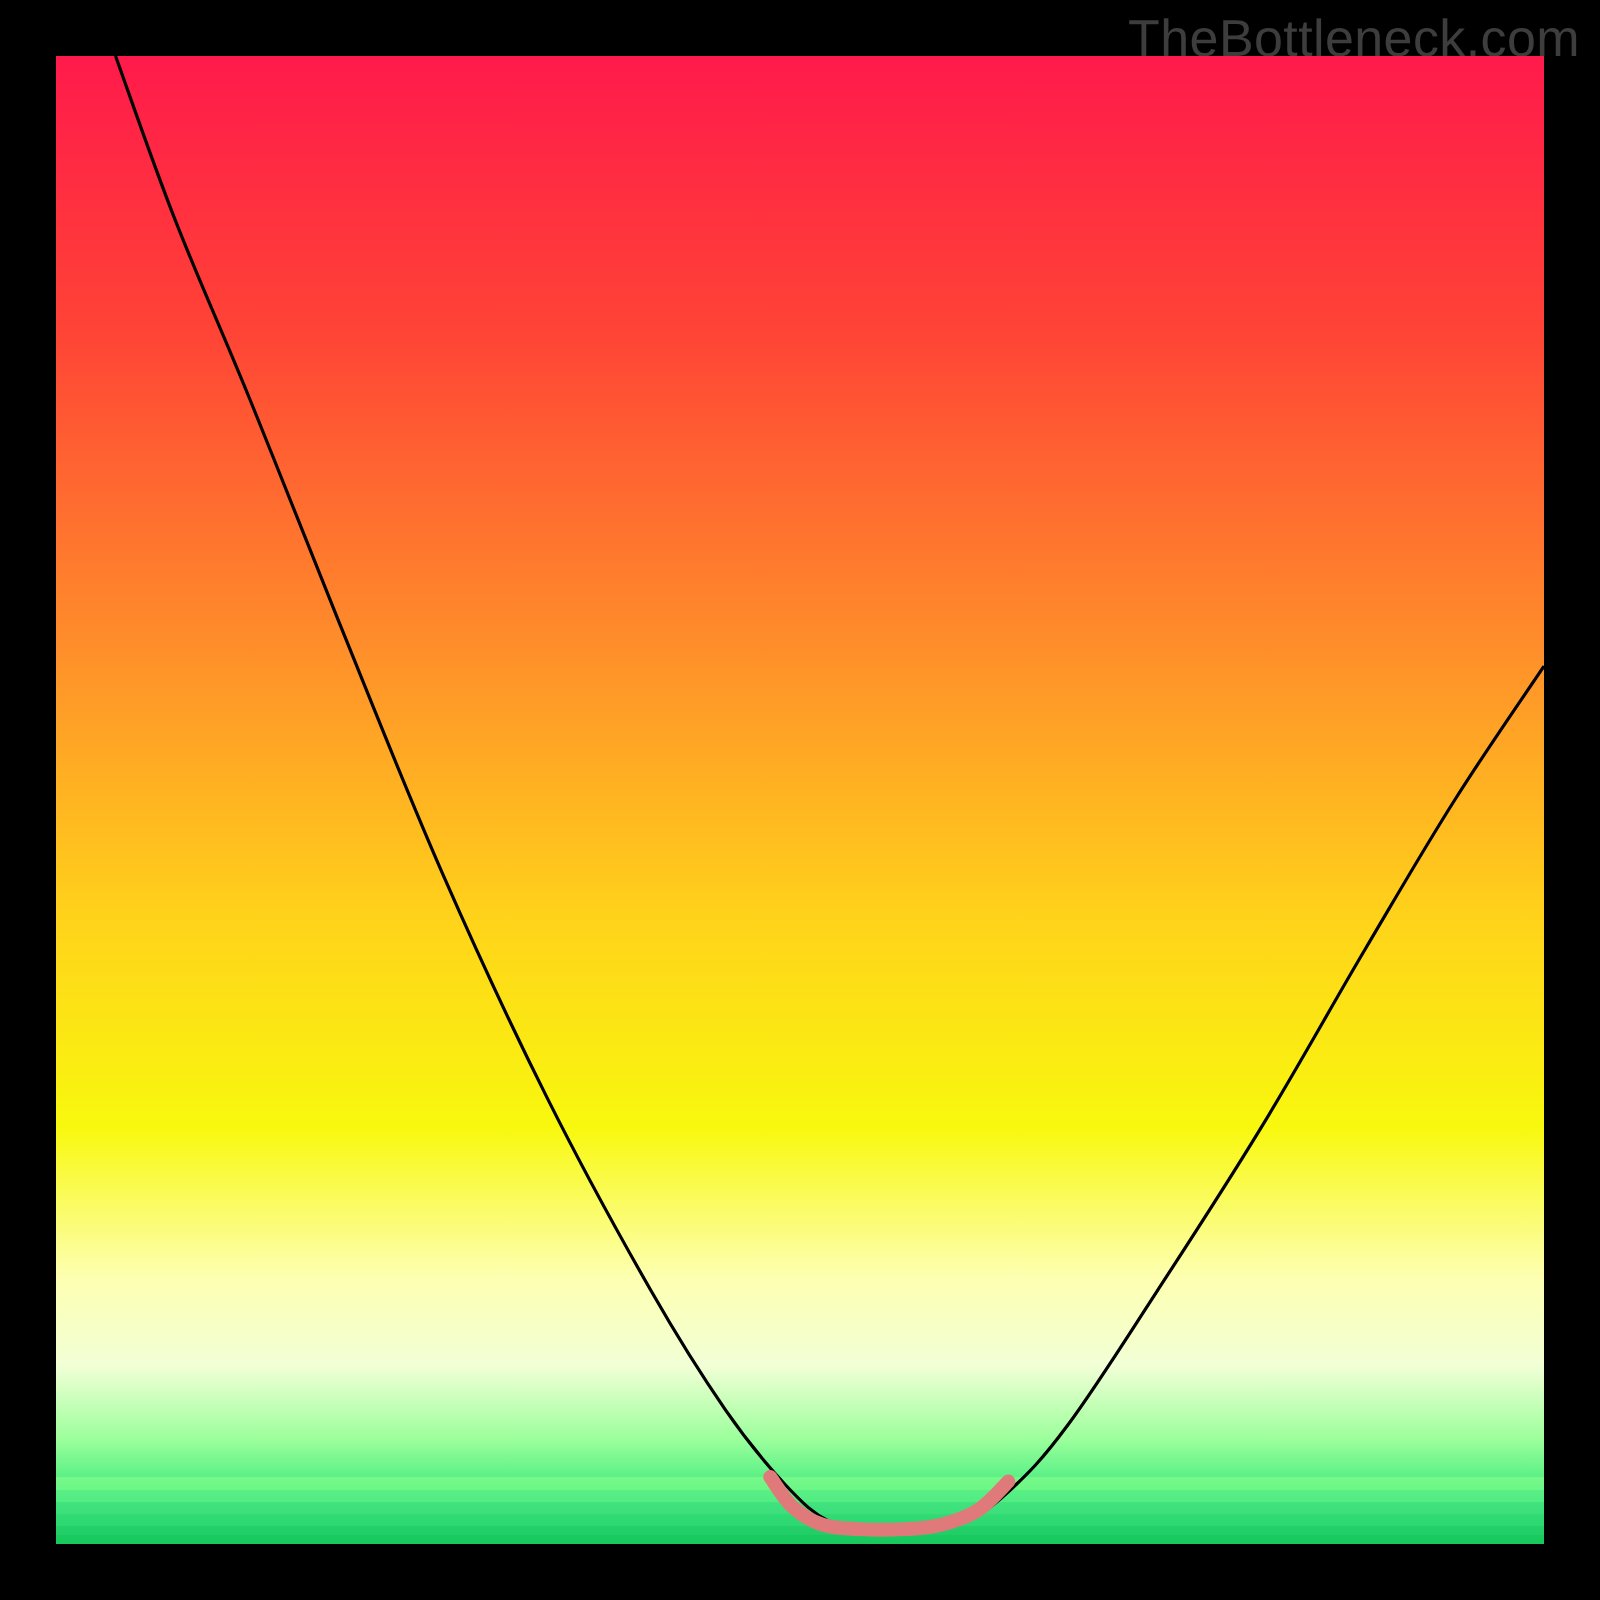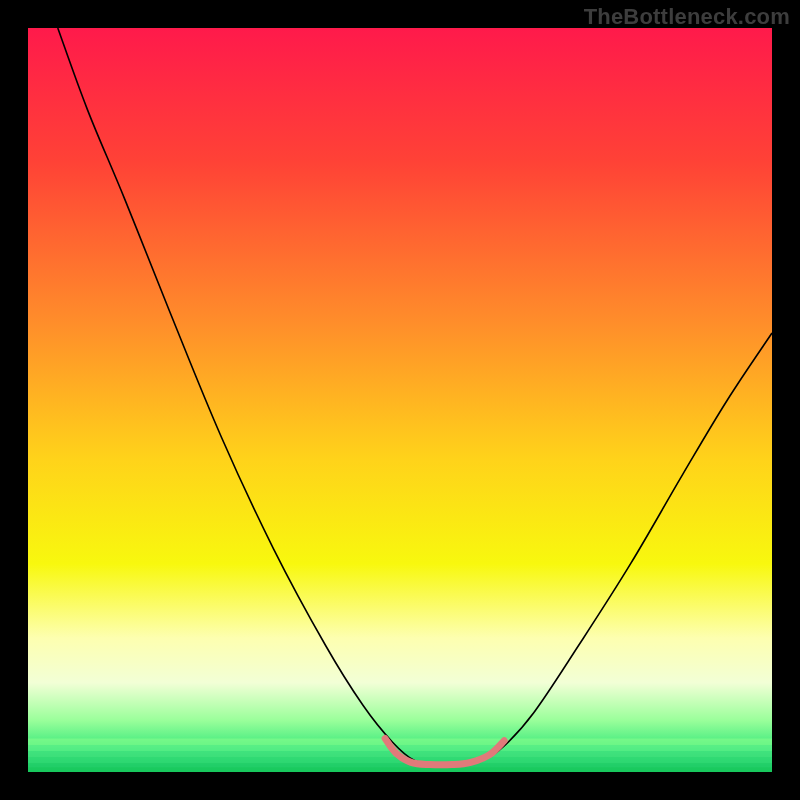--- a/index.html
+++ b/index.html
@@ -25,22 +25,22 @@
     left: 28px;
     width: 744px;
     height: 744px;
     overflow: hidden;
   }
   .watermark {
     position: absolute;
     top: 4px;
     right: 10px;
     color: #3d3d3d;
-    font-size: 22px;
-    font-weight: 700;
+    font-size: 26px;
+    font-weight: 400;
     letter-spacing: 0.2px;
     user-select: none;
   }
   svg {
     display: block;
   }
 </style>
 </head>
 <body>
 

